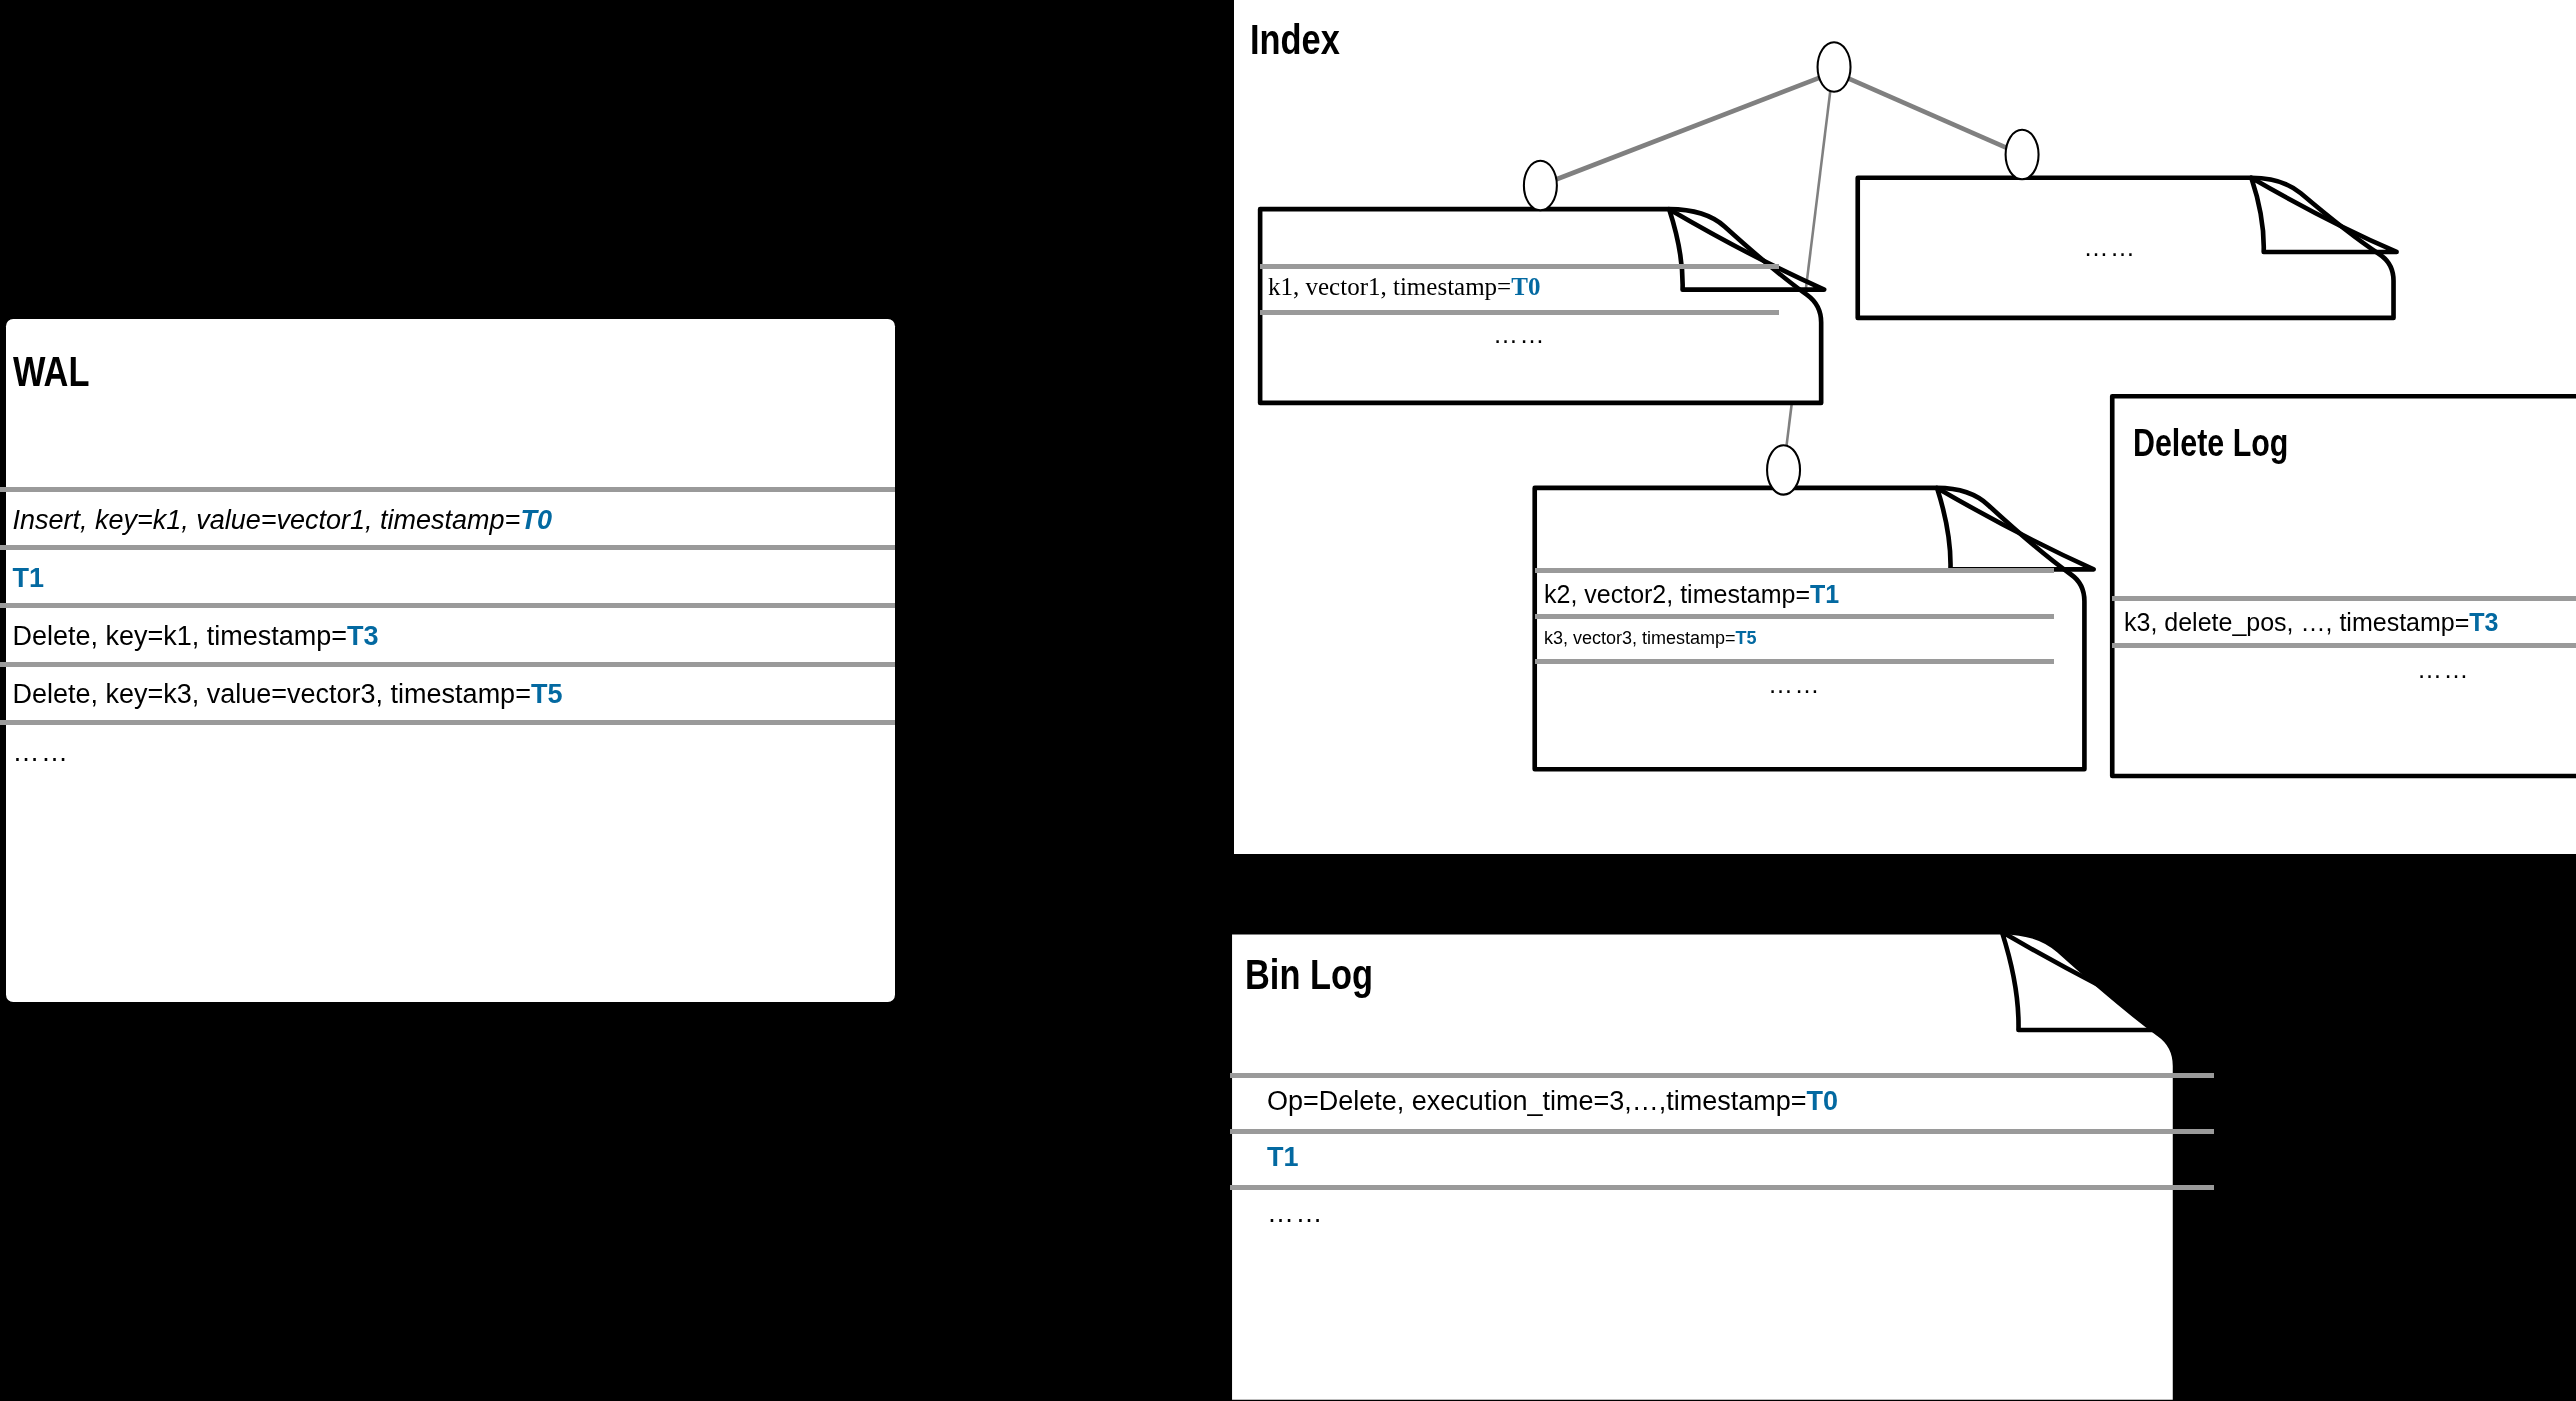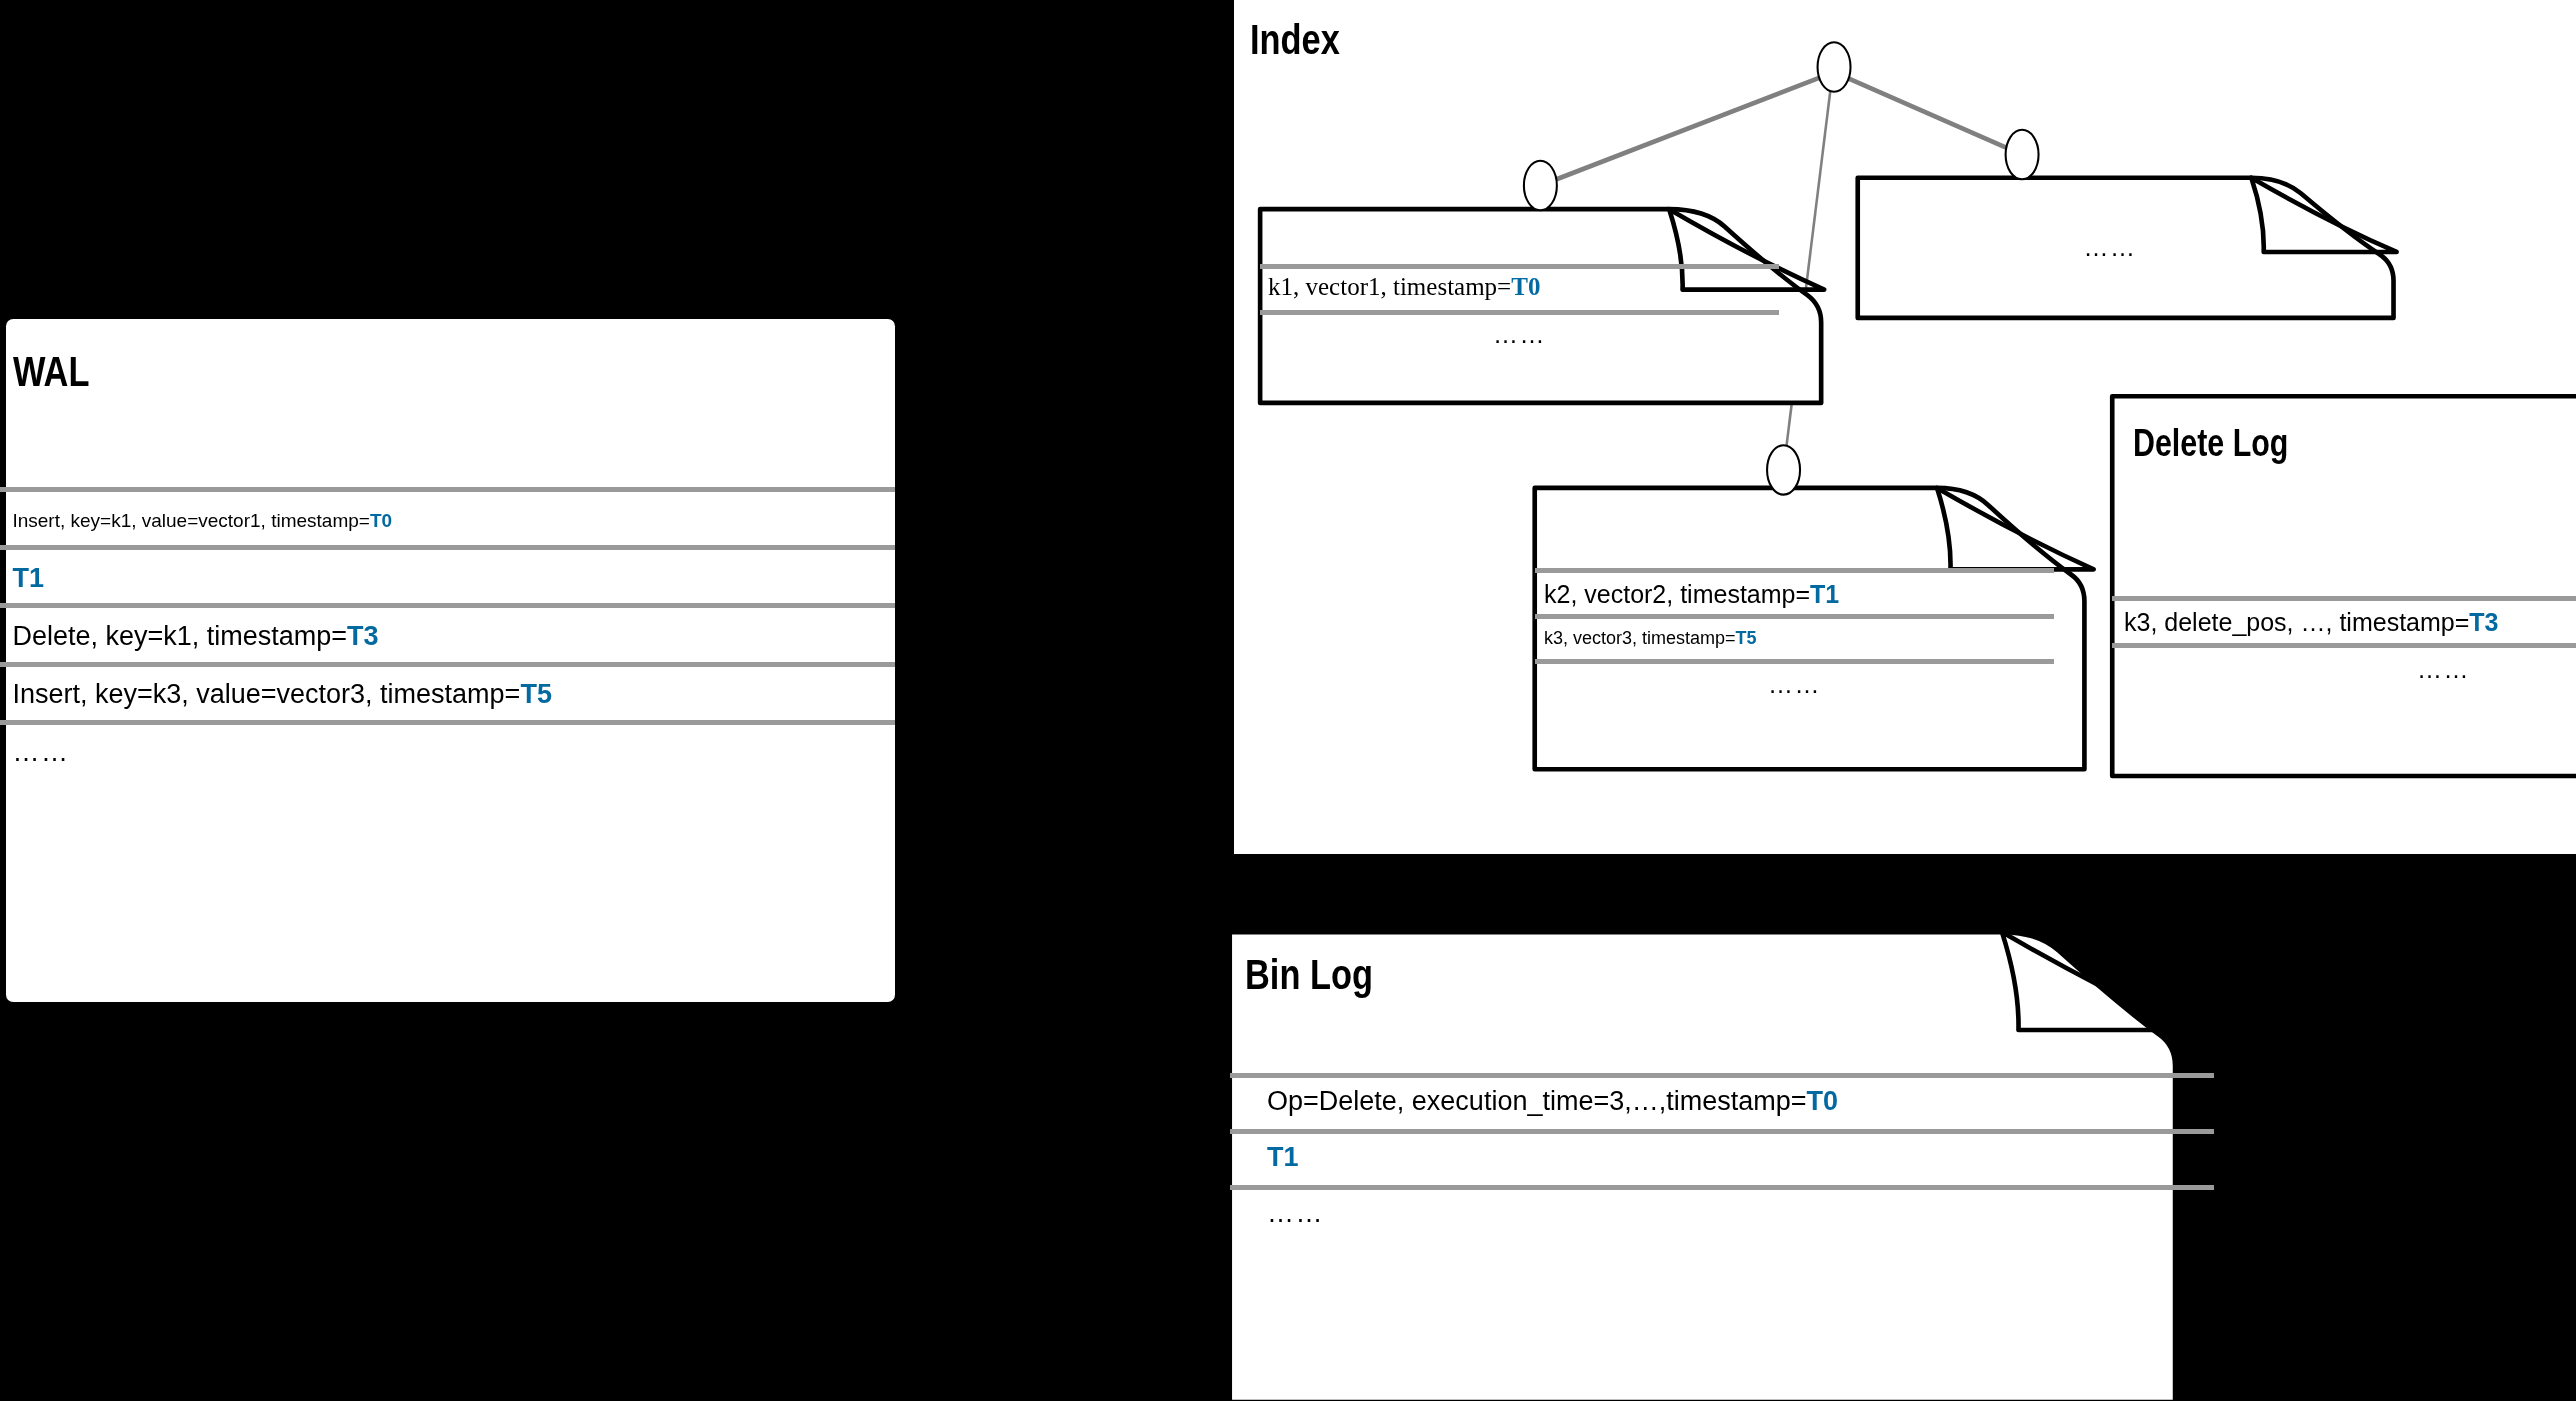--- a/index.html
+++ b/index.html
@@ -100,39 +100,39 @@
       <ellipse class="treenode" cx="3925" cy="300" rx="32" ry="48"></ellipse>
       <ellipse class="treenode" cx="3462" cy="912" rx="32" ry="48"></ellipse>
     </g>
   </svg>
 
   <div class="txtlayer">
 
     <div class="card-title" style="left:13.4px;top:348px;font-size:43px;line-height:47px;">WAL</div>
 
     <div class="rowsep" style="left:0px;top:487px;width:895px;height:4.6px;"></div>
-    <div class="row" style="left:12.4px;top:496px;width:876px;height:49px;font-size:19px;">
+    <div class="row" style="left:12.4px;top:496px;width:876px;height:49px;font-size:27px;font-style:italic;">
       <span>Insert, key=k1, value=vector1, timestamp=</span>
         <span class="ts">T0</span>
     </div>
 
     <div class="rowsep" style="left:0px;top:545px;width:895px;height:4.6px;"></div>
     <div class="row" style="left:12.4px;top:554px;width:876px;height:49px;font-size:27px;">
         <span class="ts">T1</span>
     </div>
 
     <div class="rowsep" style="left:0px;top:603px;width:895px;height:4.6px;"></div>
     <div class="row" style="left:12.4px;top:612px;width:876px;height:49px;font-size:27px;">
       <span>Delete, key=k1, timestamp=</span>
         <span class="ts">T3</span>
     </div>
 
     <div class="rowsep" style="left:0px;top:662px;width:895px;height:4.6px;"></div>
     <div class="row" style="left:12.4px;top:670px;width:876px;height:49px;font-size:27px;">
-      <span>Insert, key=k3, value=vector3, timestamp=</span>
+      <span>Delete, key=k3, value=vector3, timestamp=</span>
         <span class="ts">T5</span>
     </div>
 
     <div class="rowsep" style="left:0px;top:720px;width:895px;height:4.6px;"></div>
     <div class="row dots" style="left:12.4px;top:728px;width:876px;height:49px;font-size:27px;">
       <span>……</span>
     </div>
 
     <div class="card-title" style="left:1250px;top:15.5px;font-size:43px;line-height:47px;">Index</div>
 

